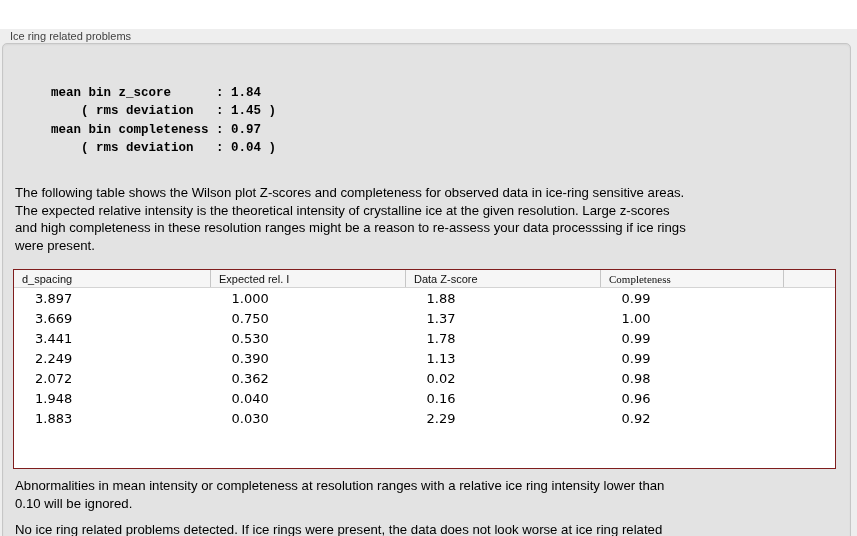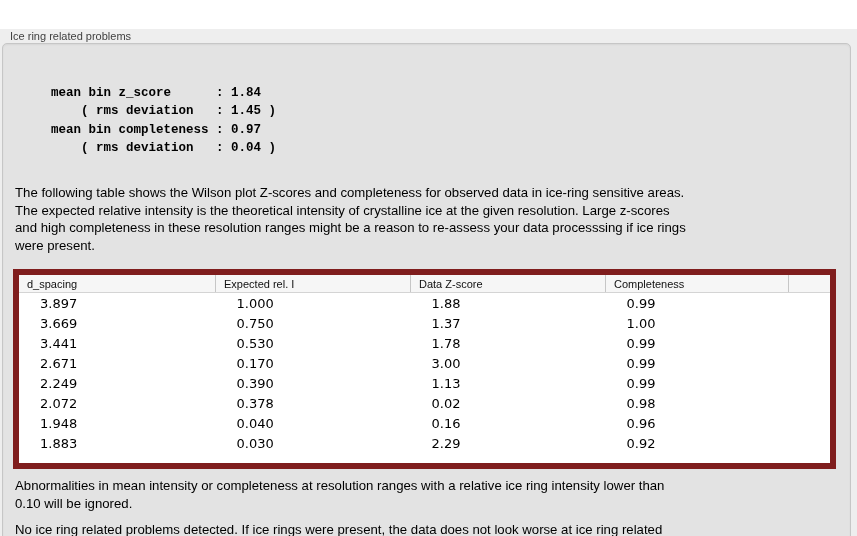--- a/index.html
+++ b/index.html
@@ -40,21 +40,21 @@
     position:absolute;left:48px;top:40px;margin:0;
     font-family:"Liberation Mono",monospace;
     font-weight:bold;
     font-size:12.5px;line-height:18.4px;
     white-space:pre;color:#000;
   }
   .report-table{
     position:absolute;left:10px;top:225px;
     width:823px;height:200px;
     background:#ffffff;
-    border:6px solid #7f1d1d;
+    border:1px solid #7f1d1d;
     box-sizing:border-box;
     overflow:hidden;
   }
   .report-table table{
     border-collapse:collapse;
     table-layout:fixed;
     width:100%;
   }
   .report-table th{
     height:17px;
@@ -64,21 +64,21 @@
     background:#f6f6f6;
     border-right:1px solid #c6c6c6;
     border-bottom:1px solid #d4d4d4;
     color:#101010;
     overflow:hidden;white-space:nowrap;
   }
   .report-table th:last-child{border-right:none;}
   .report-table th:nth-child(1){width:188px;}
   .report-table th:nth-child(2){width:186px;}
   .report-table th:nth-child(3){width:186px;}
-  .report-table th:nth-child(4){width:174px;}
+  .report-table th:nth-child(4){width:174px;font-family:Liberation Serif, serif;}
   .report-table td{
     height:20px;
     font-family:"DejaVu Sans",sans-serif;
     font-size:13px;
     padding:0 0 0 21px;
     color:#000;
     overflow:hidden;white-space:nowrap;
   }
 </style>
 </head>
@@ -128,36 +128,29 @@
               <td></td>
             </tr>
             <tr>
               <td>3.441</td>
               <td>0.530</td>
               <td>1.78</td>
               <td>0.99</td>
               <td></td>
             </tr>
             <tr>
-              <td>2.671</td>
-              <td>0.170</td>
-              <td>3.00</td>
-              <td>0.99</td>
-              <td></td>
-            </tr>
-            <tr>
               <td>2.249</td>
               <td>0.390</td>
               <td>1.13</td>
               <td>0.99</td>
               <td></td>
             </tr>
             <tr>
               <td>2.072</td>
-              <td>0.378</td>
+              <td>0.362</td>
               <td>0.02</td>
               <td>0.98</td>
               <td></td>
             </tr>
             <tr>
               <td>1.948</td>
               <td>0.040</td>
               <td>0.16</td>
               <td>0.96</td>
               <td></td>

